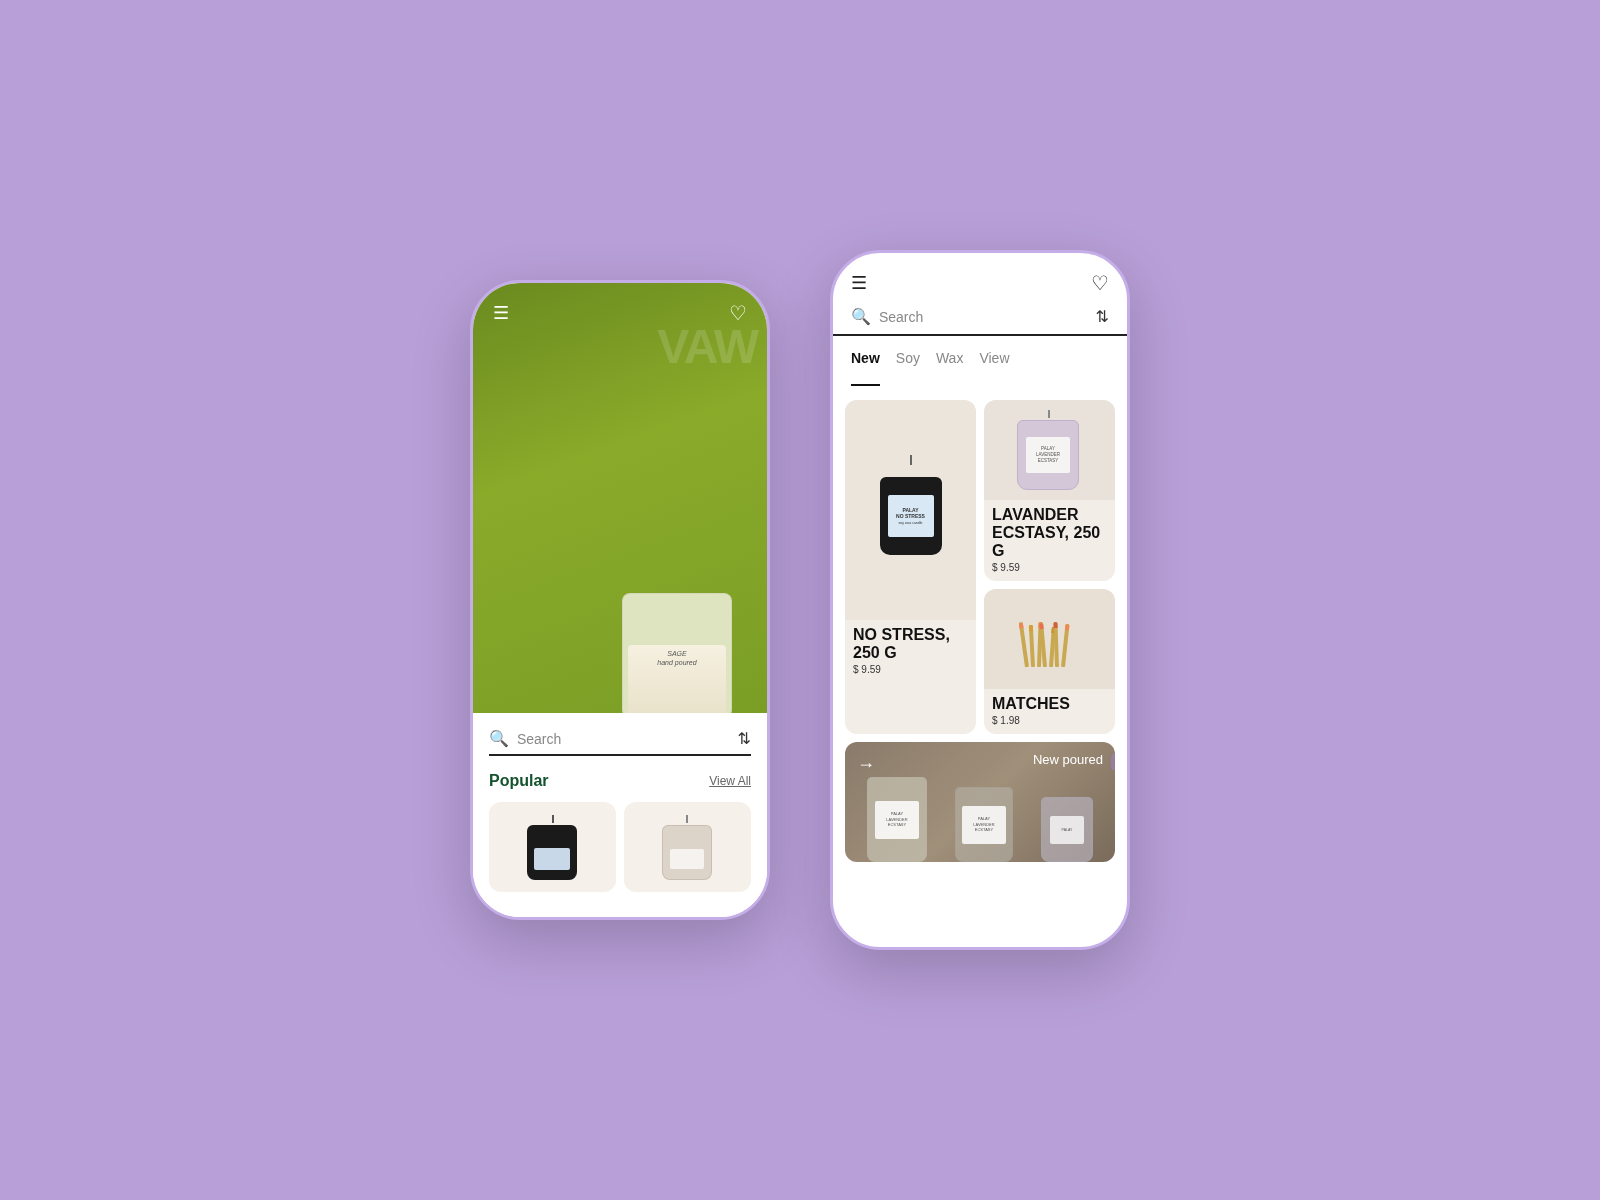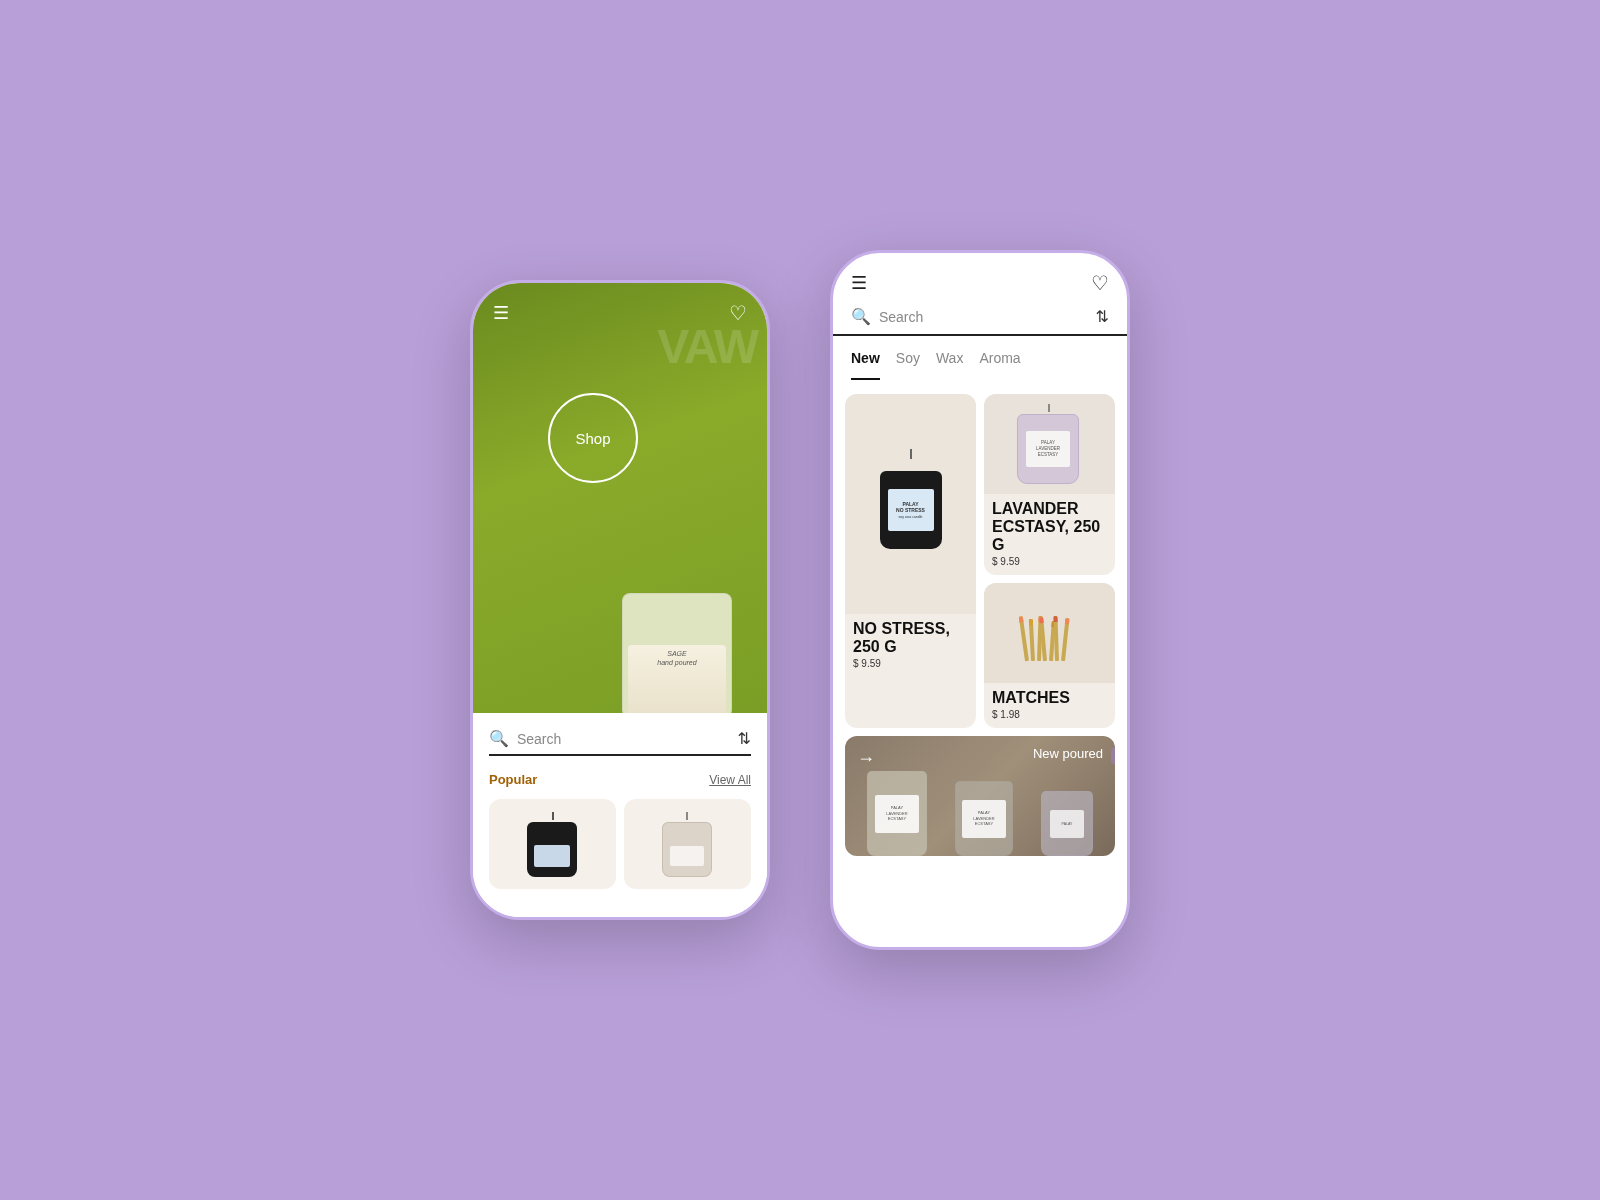--- a/index.html
+++ b/index.html
@@ -171,23 +171,23 @@
     }
 
     .section-header {
       display: flex;
       justify-content: space-between;
       align-items: center;
       margin-bottom: 12px;
     }
 
     .section-title {
-      font-size: 13px;
+      font-size: 16px;
       font-weight: 700;
-      color: #a16207;
+      color: #14532d;
     }
 
     .view-all {
       font-size: 12px;
       color: #666;
       text-decoration: underline;
     }
 
     .product-grid-small {
       display: grid;
@@ -279,21 +279,21 @@
       gap: 16px;
       padding: 0 18px;
       margin-bottom: 14px;
     }
 
     .cat-tab {
       font-size: 14px;
       color: #888;
       font-weight: 400;
       cursor: pointer;
-      padding-bottom: 12px;
+      padding-bottom: 18px;
     }
 
     .cat-tab.active {
       font-weight: 700;
       color: #111;
       border-bottom: 2px solid #111;
     }
 
     .product-grid-right {
       display: grid;
@@ -567,21 +567,20 @@
 
   <div class="left-hero">
 
     <div class="left-hero-topbar">
       <span class="hamburger-icon">☰</span>
       <span class="heart-icon-white">♡</span>
     </div>
 
     <div class="hero-watermark">VAW</div>
 
-    <div class="shop-btn-circle">Shop</div>
 
     <div class="candle-large">
       <div class="candle-glass">
         <div class="candle-wax"></div>
         <div class="candle-label">SAGE<br>hand poured</div>
       </div>
     </div>
   </div>
 
   <div class="left-bottom">
@@ -630,21 +629,21 @@
   <div class="right-search-bar">
     <span style="font-size:16px;color:#333;">🔍</span>
     <span class="right-search-input">Search</span>
     <span style="font-size:16px;color:#333;">⇅</span>
   </div>
 
   <div class="category-tabs">
     <span class="cat-tab active">New</span>
     <span class="cat-tab">Soy</span>
     <span class="cat-tab">Wax</span>
-    <span class="cat-tab">Aroma</span>
+    <span class="cat-tab">View</span>
   </div>
 
   <div class="product-grid-right">
 
     <div class="prod-card" style="grid-row: span 2;">
       <div class="prod-card-image" style="height:220px;background:#ece5dc;">
         <div class="candle-no-stress">
           <div class="cns-wick"></div>
           <div class="cns-body">
             <div class="cns-label">

